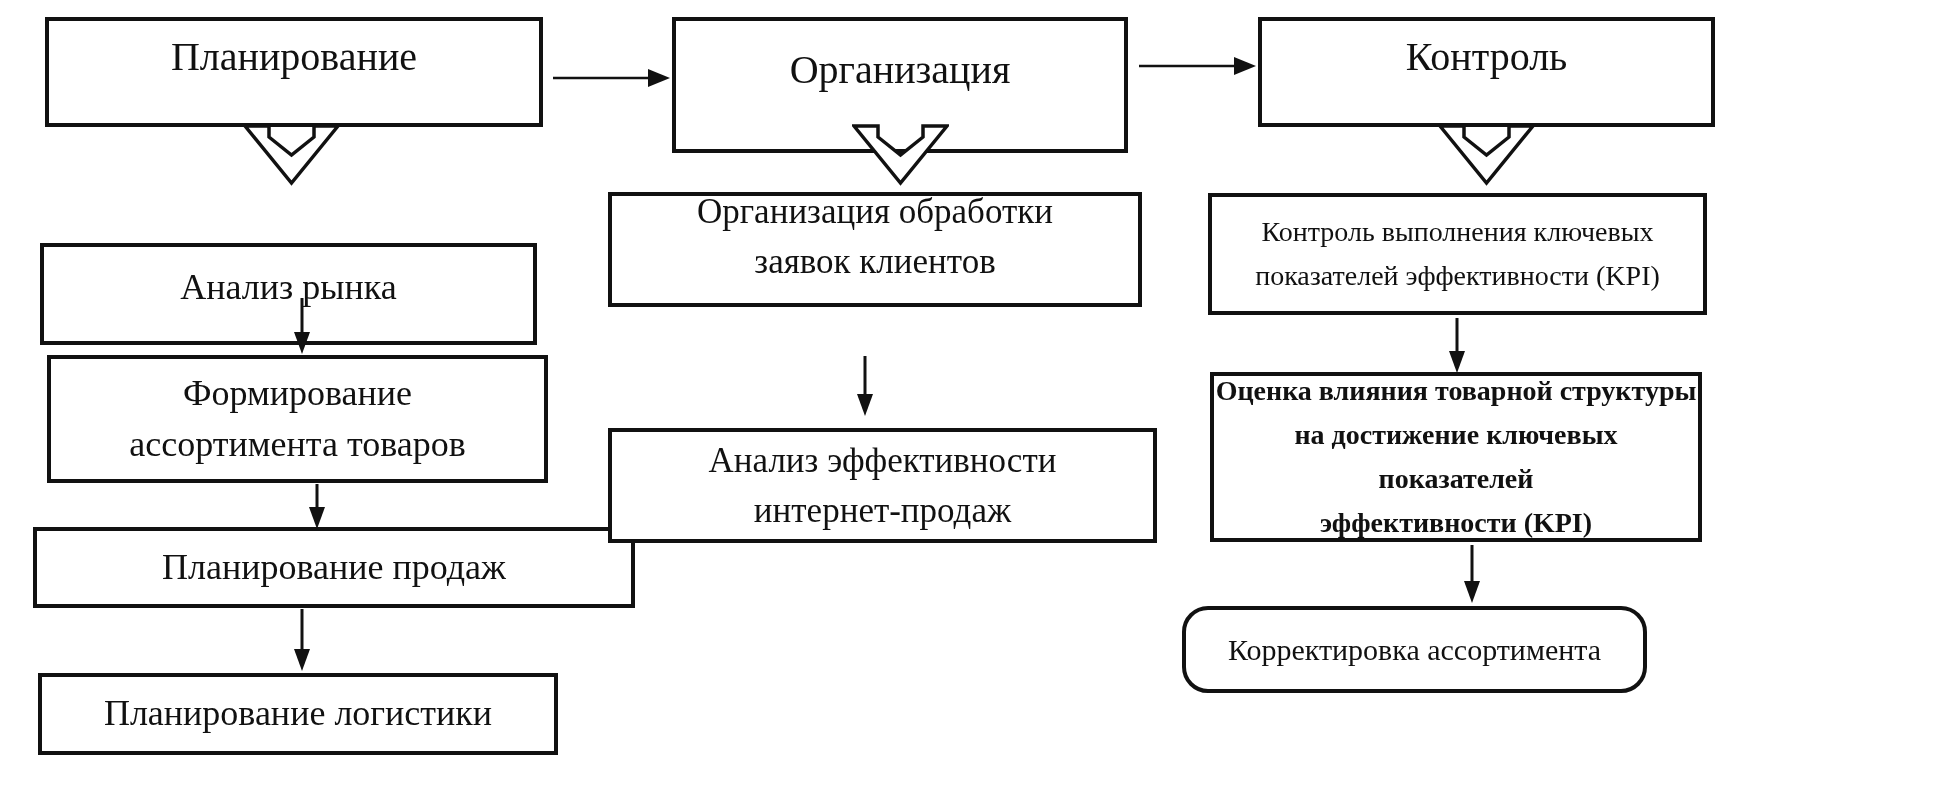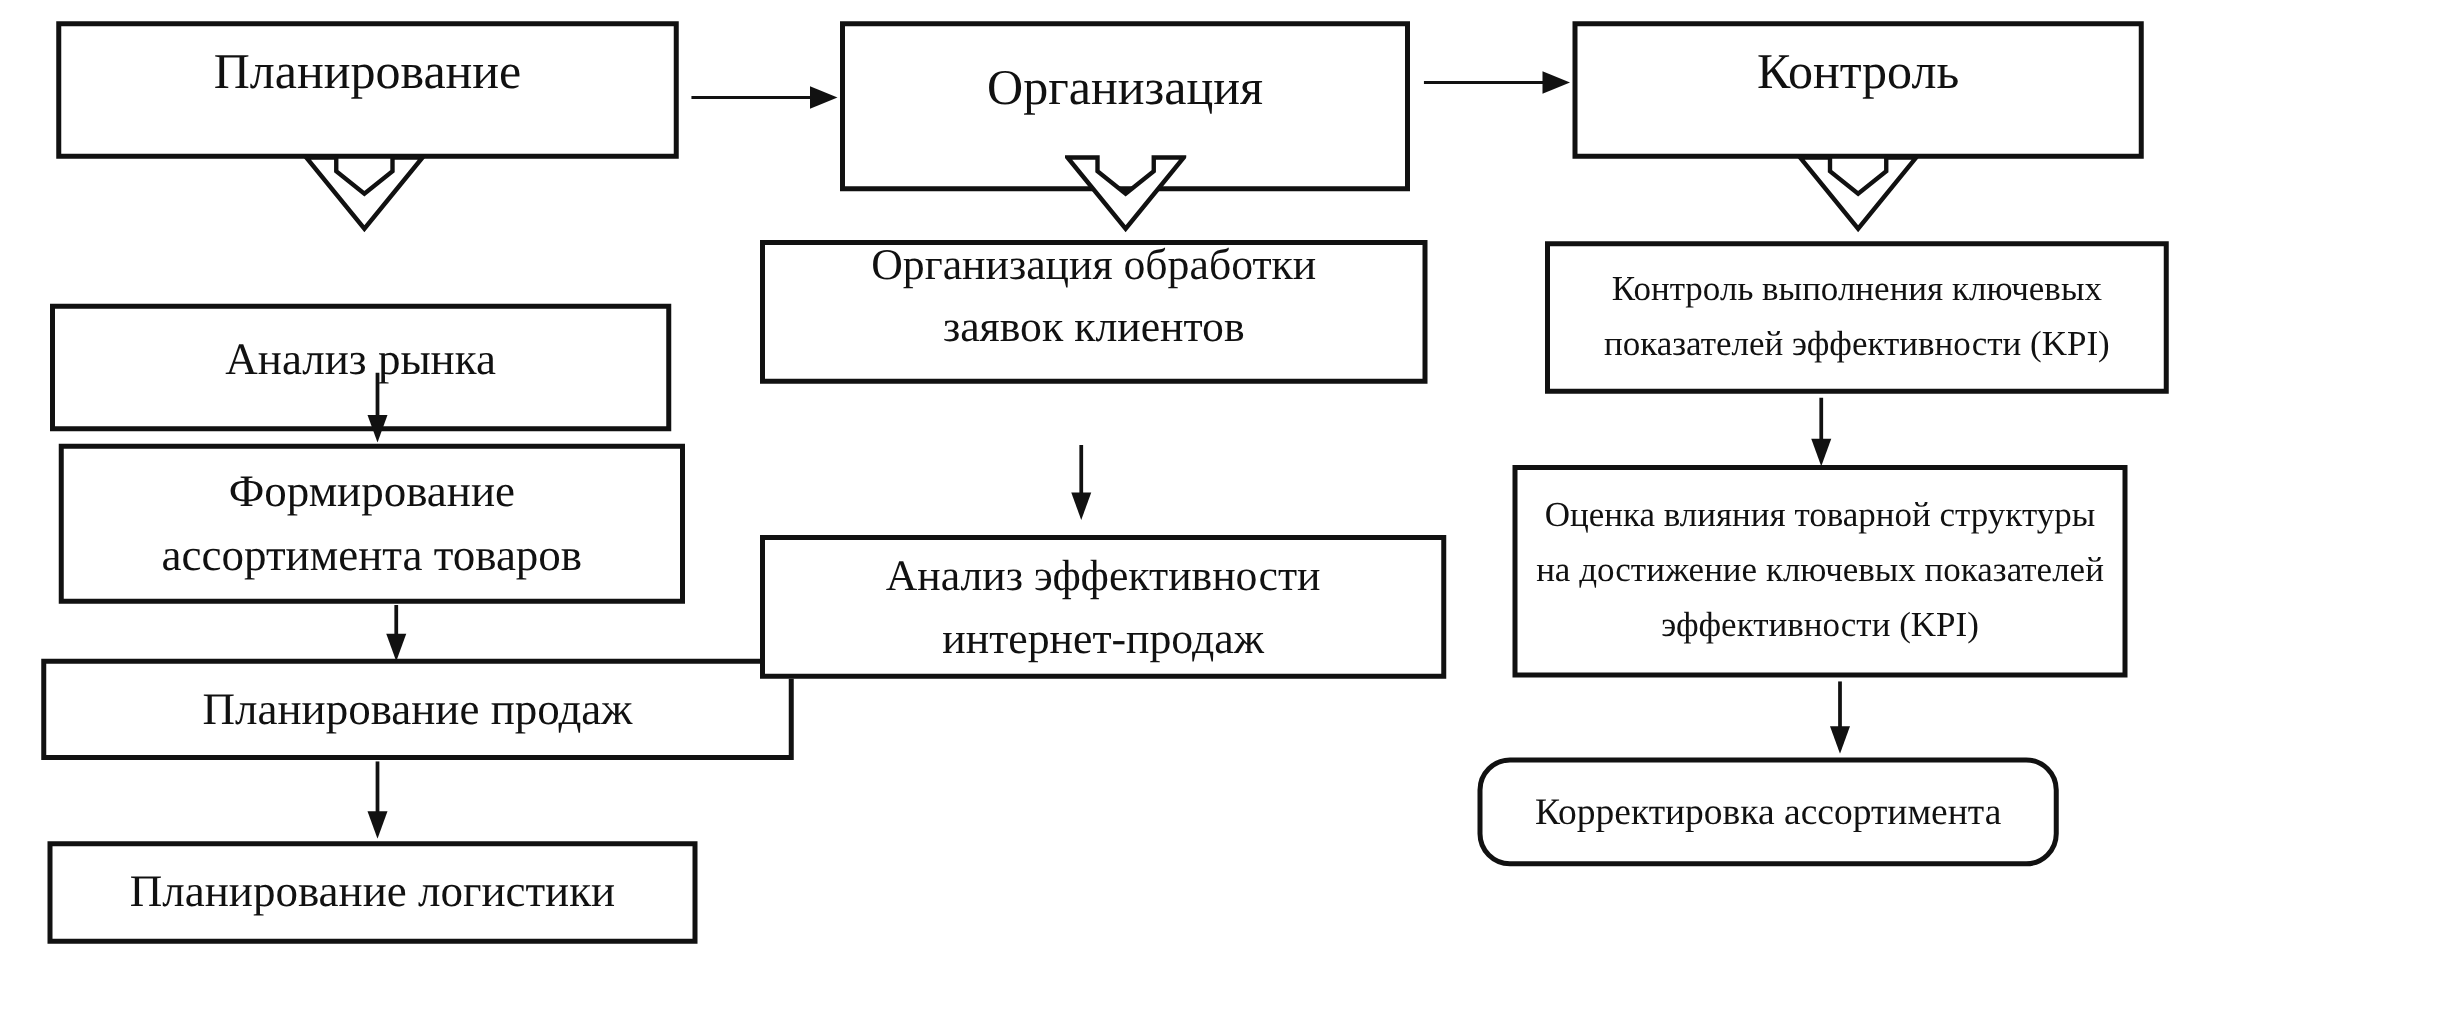--- a/index.html
+++ b/index.html
@@ -74,26 +74,26 @@
 
   <div class="node c2" style="left:608px;top:428px;width:549px;height:115px;justify-content:flex-end;">
     <span>Анализ эффективности
 интернет-продаж</span>
   </div>
 
   <div class="node hdr" style="left:1258px;top:17px;width:457px;height:110px;">
     <span>Контроль</span>
   </div>
 
-  <div class="node c3" style="left:1236px;top:193px;width:499px;height:122px;">
+  <div class="node c3" style="left:1208px;top:193px;width:499px;height:122px;">
     <span>Контроль выполнения ключевых
 показателей эффективности (KPI)</span>
   </div>
 
-  <div class="node c3" style="left:1210px;top:372px;width:492px;height:170px;">
+  <div class="node c3" style="left:1210px;top:372px;width:492px;height:170px;font-weight:bold;">
     <span>Оценка влияния товарной структуры
 на достижение ключевых показателей
 эффективности (KPI)</span>
   </div>
 
   <div class="node c3big" style="left:1182px;top:606px;width:465px;height:87px;border-radius:26px;">
     <span>Корректировка ассортимента</span>
   </div>
 
   <div class="arrow" style="left:553px;top:67px;">

